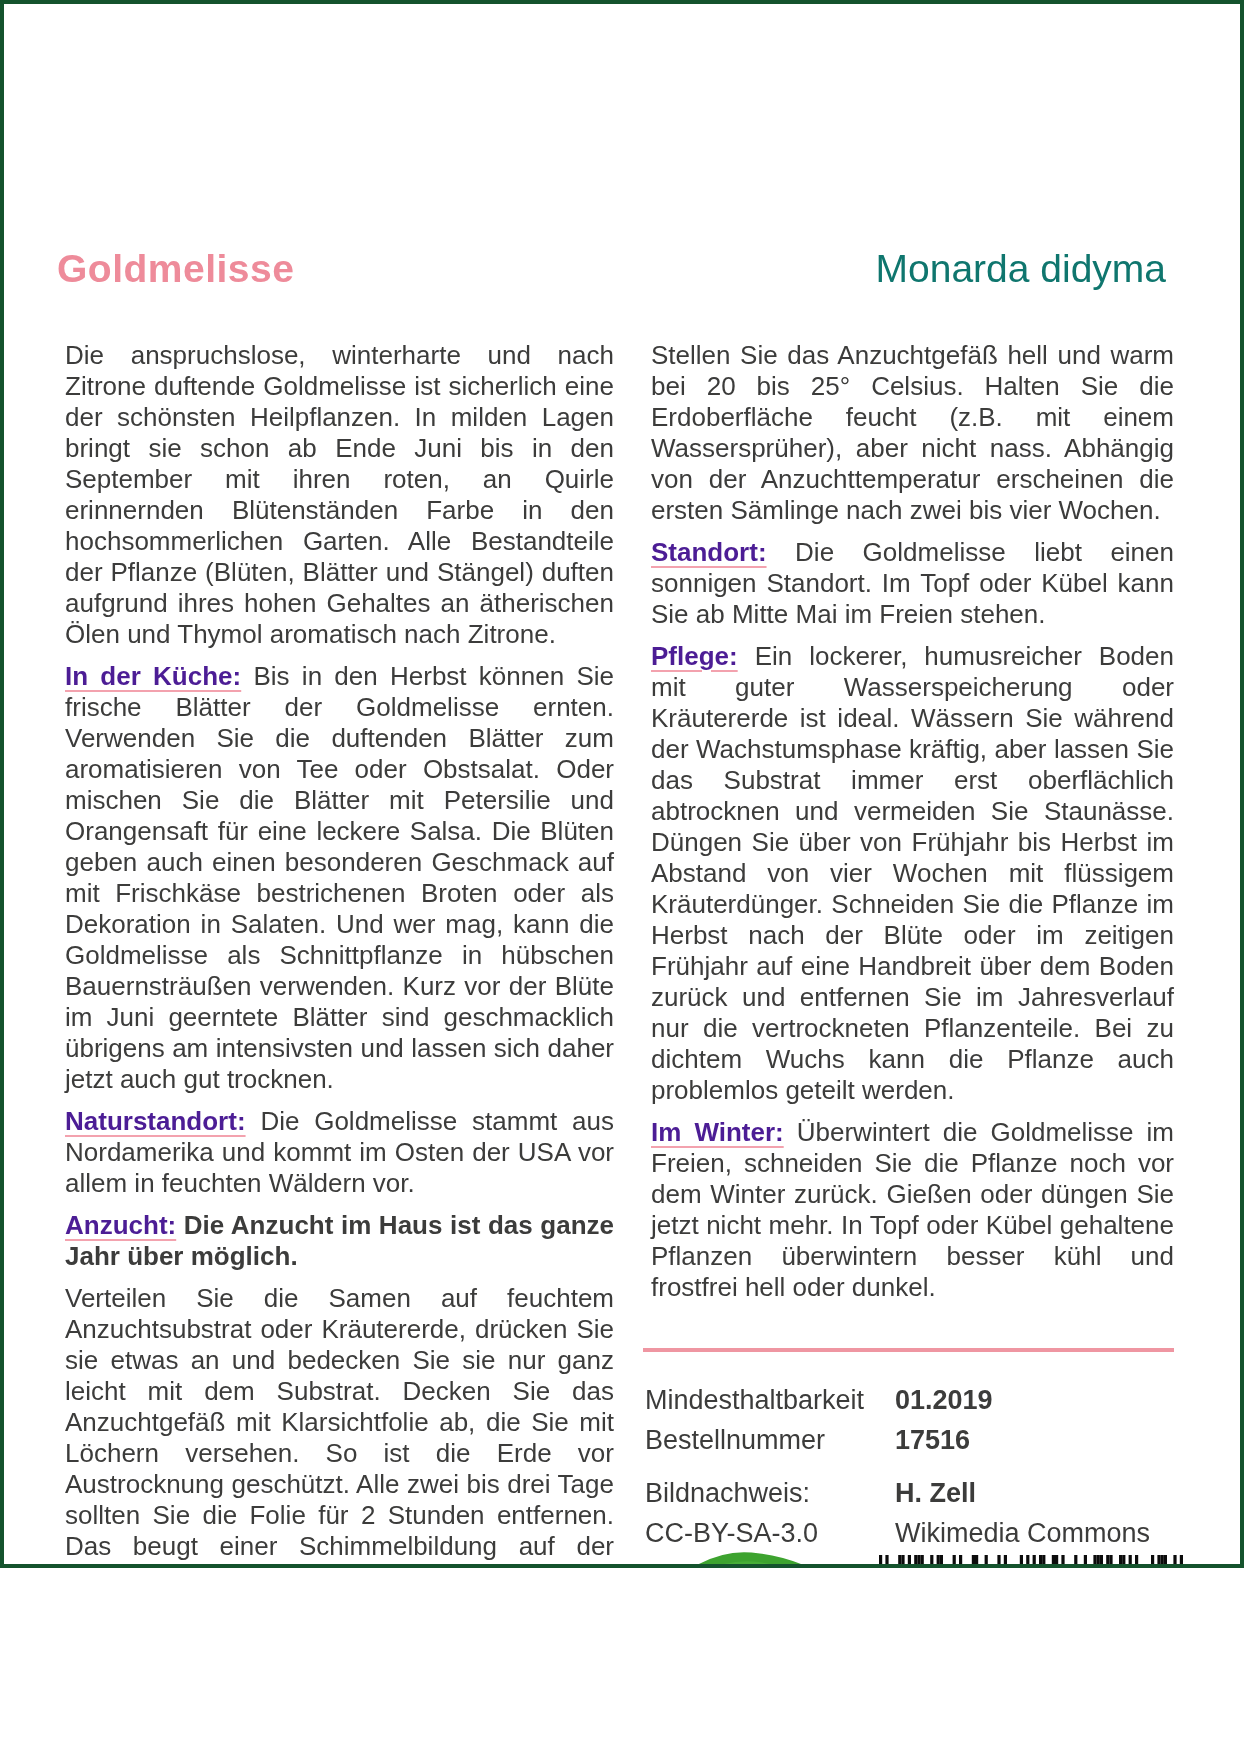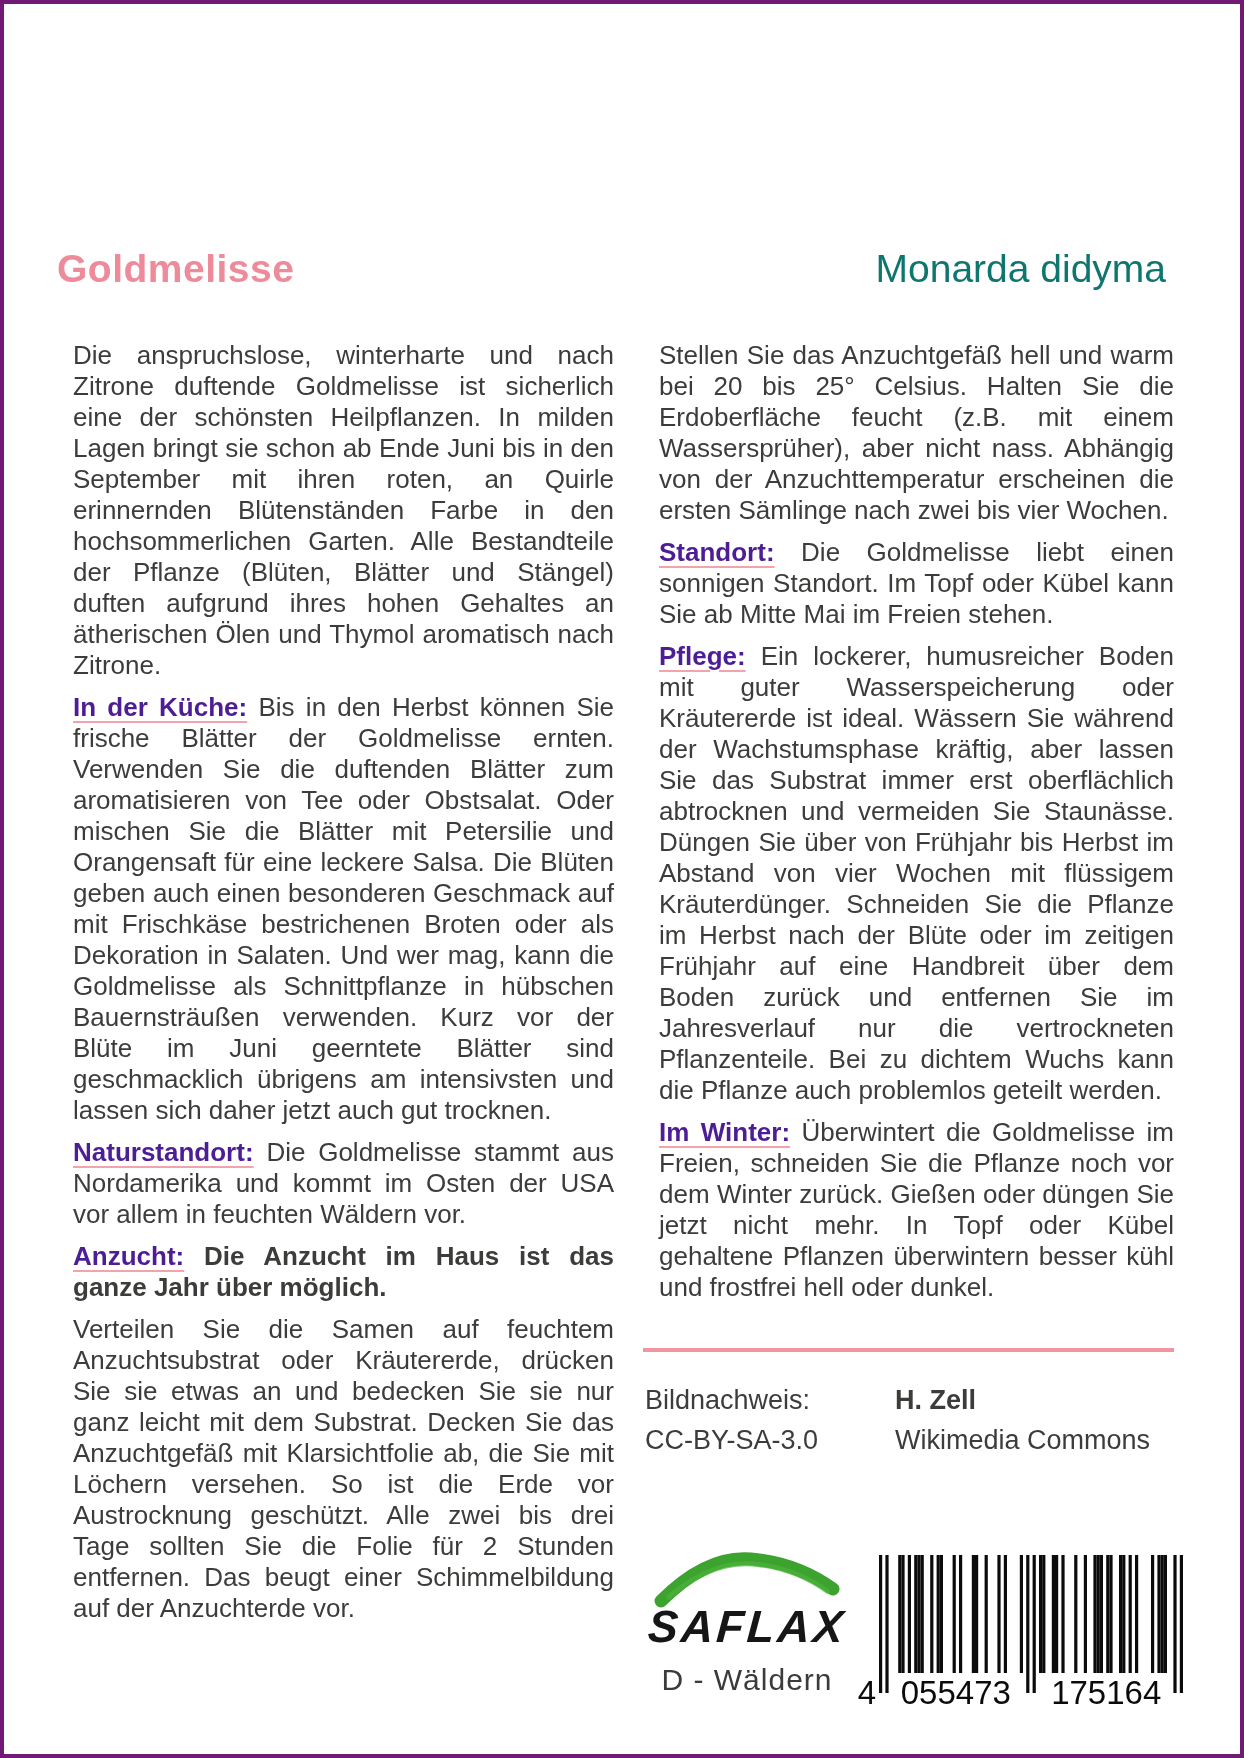--- a/index.html
+++ b/index.html
@@ -1,20 +1,20 @@
 <!DOCTYPE html>
 <html lang="de"><head>
 <meta charset="utf-8">
 <style>
   html,body{margin:0;padding:0;background:#fff;}
   .page{
     position:relative;
-    width:1244px;height:1758px;
+    width:1244px;height:1568px;
     background:#ffffff;
-    border:4px solid #701a75;
+    border:4px solid #14532d;
     box-sizing:border-box;
     font-family:"Liberation Sans", sans-serif;
     color:#3c3c3b;
     overflow:hidden;
   }
   .page-title{
     position:absolute;left:53px;top:243px;
     font-size:39px;font-weight:bold;color:#ee8b9a;
     letter-spacing:0.5px;
   }
@@ -22,21 +22,21 @@
     position:absolute;right:74px;top:243px;
     font-size:39px;font-weight:400;color:#0f766e;
   }
   .col{
     position:absolute;top:336px;
     font-size:26px;line-height:31px;
     text-align:justify;
   }
   .col-left{left:53px;width:557px;}
   .col-right{left:639px;width:531px;}
-  .col p{margin:0 0 11px 16px;}
+  .col p{margin:0 0 11px 8px;}
   .sec-h{
     color:#4c1d95;font-weight:bold;
     text-decoration:underline;
     text-decoration-color:#f3a2ae;
     text-decoration-thickness:2px;
     text-underline-offset:5px;
   }
   .bold-text{font-weight:bold;}
   .divider{
     position:absolute;left:639px;top:1344px;
@@ -107,20 +107,30 @@
       <span class="sec-h">Im Winter:</span>
       <span>Überwintert die Goldmelisse im Freien, schneiden Sie die Pflanze noch vor dem Winter zurück. Gießen oder düngen Sie jetzt nicht mehr. In Topf oder Kübel gehaltene Pflanzen überwintern besser kühl und frostfrei hell oder dunkel.</span>
     </p>
   </div>
 
   <div class="divider"></div>
 
   <div class="info-block">
     <div class="info-group">
       <div class="info-row">
+        <span class="info-label">Mindesthaltbarkeit</span>
+        <span class="info-value">01.2019</span>
+      </div>
+      <div class="info-row">
+        <span class="info-label">Bestellnummer</span>
+        <span class="info-value">17516</span>
+      </div>
+    </div>
+    <div class="info-group">
+      <div class="info-row">
         <span class="info-label">Bildnachweis:</span>
         <span class="info-value">H. Zell</span>
       </div>
       <div class="info-row">
         <span class="info-label">CC-BY-SA-3.0</span>
         <span class="info-value normal">Wikimedia Commons</span>
       </div>
     </div>
   </div>
 

